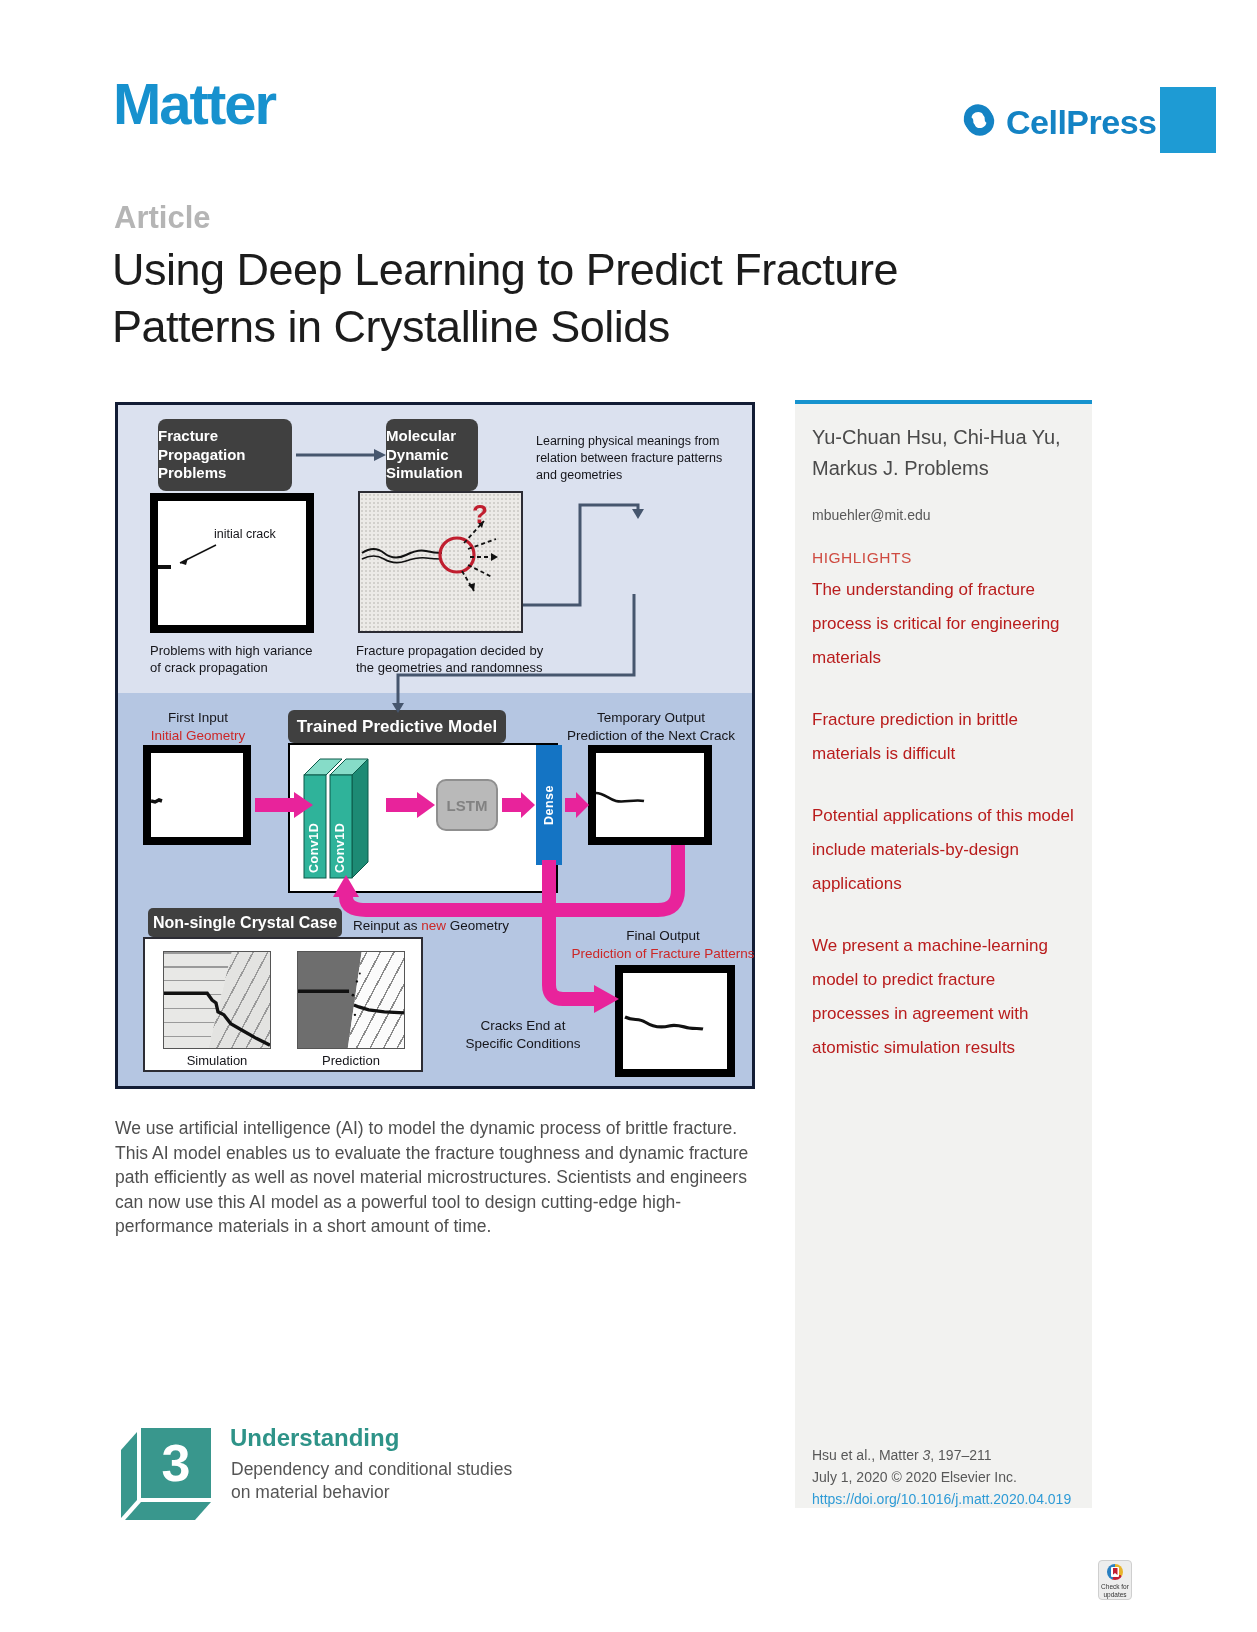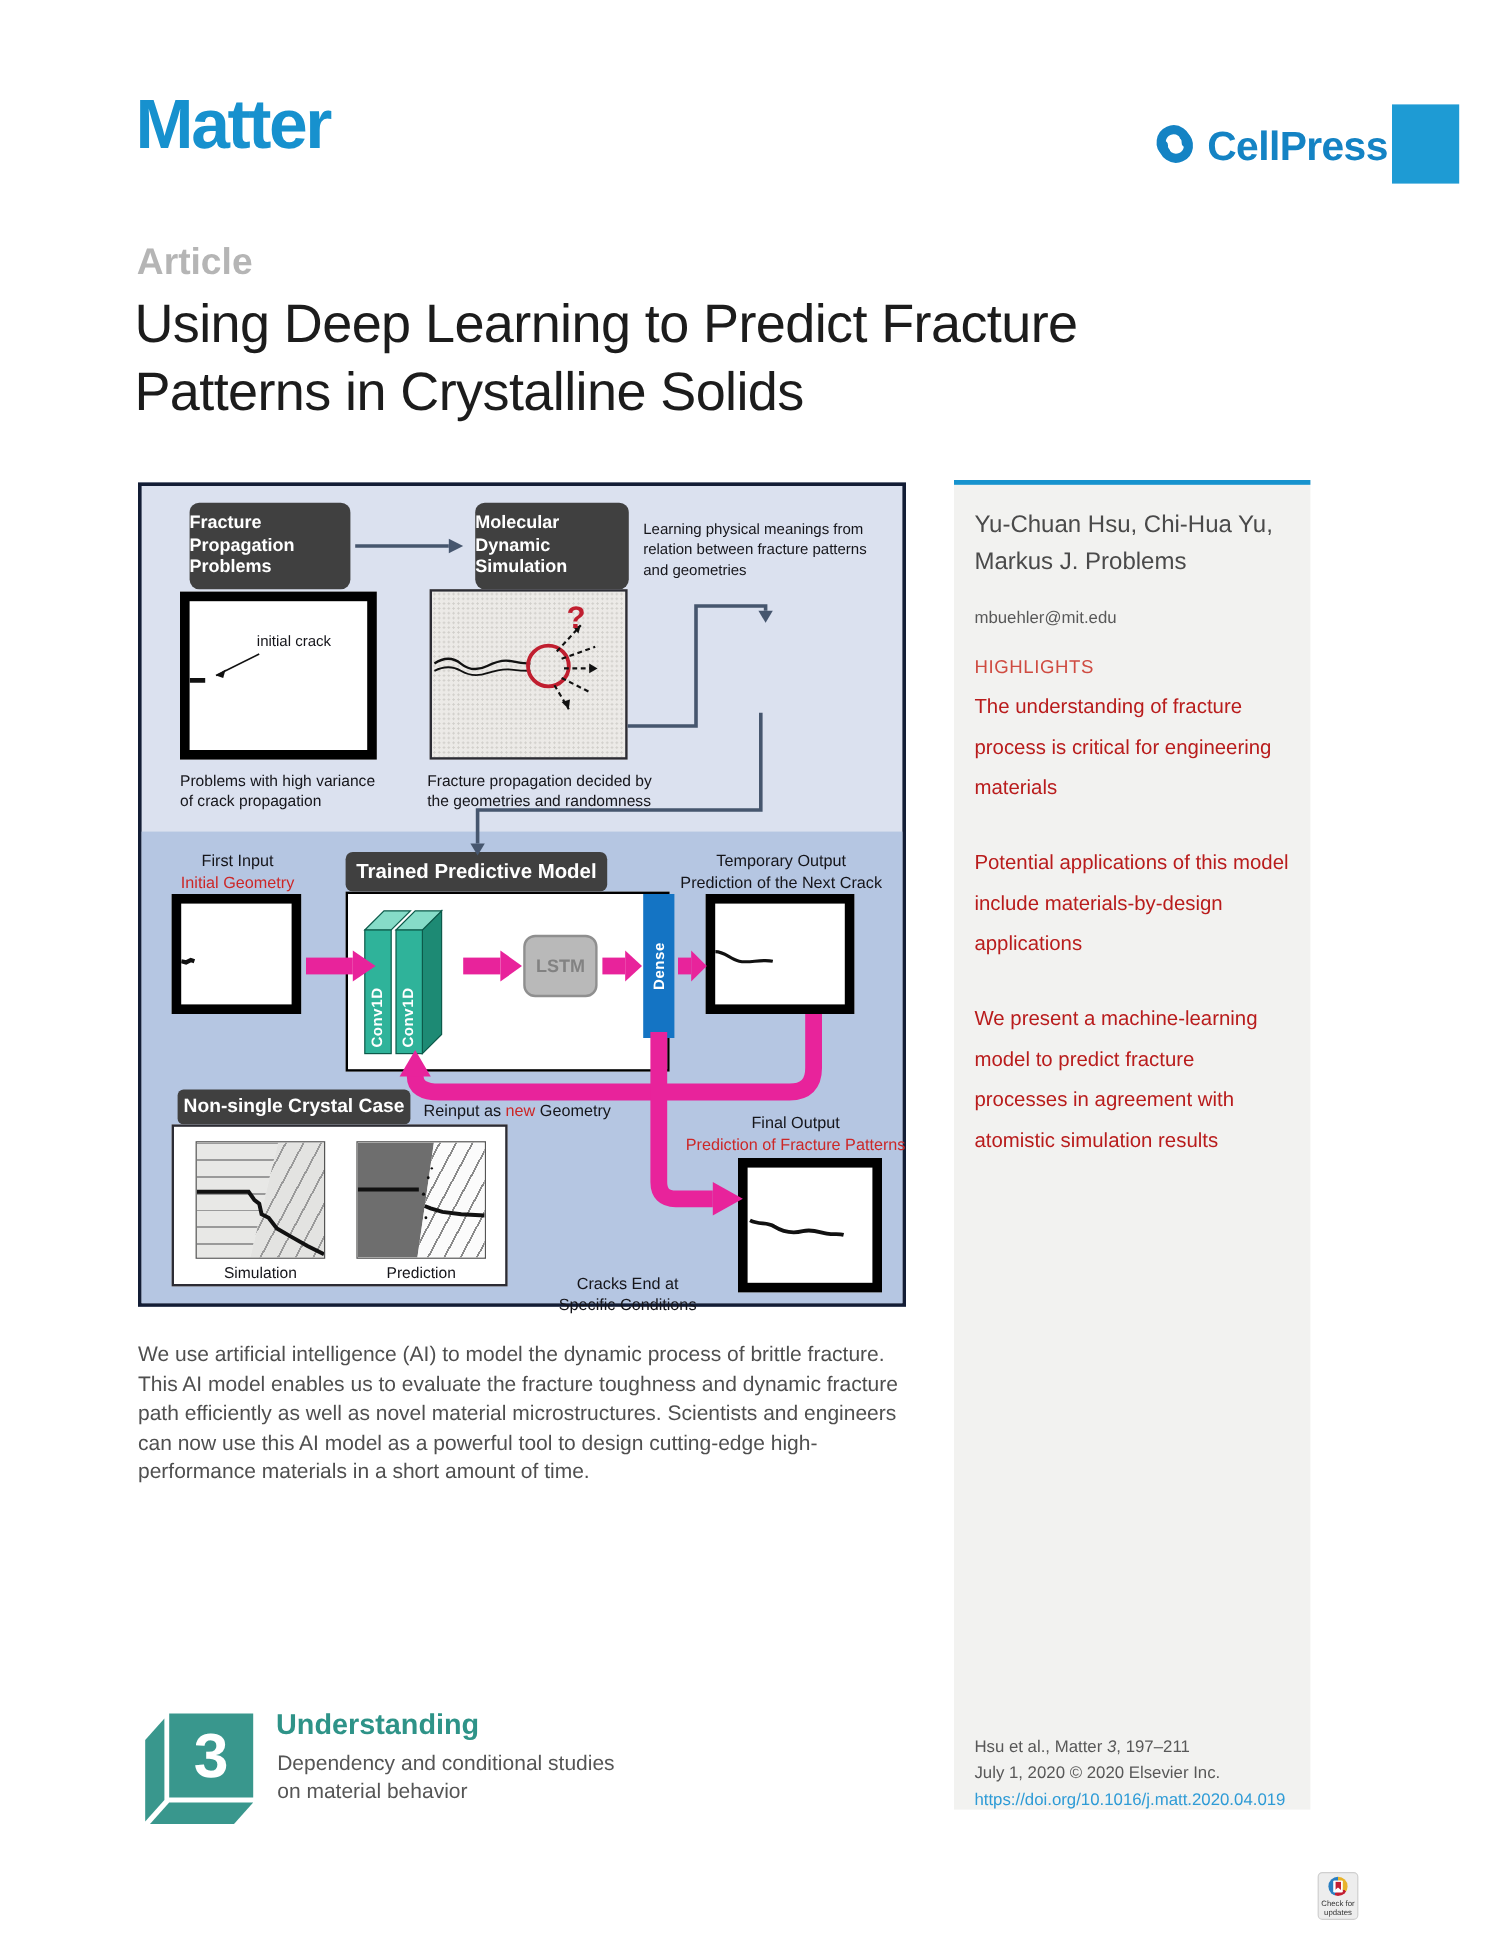--- a/index.html
+++ b/index.html
@@ -100,21 +100,21 @@
   <div class="abs paper-title">
     <div>Using Deep Learning to Predict Fracture</div>
     <div>Patterns in Crystalline Solids</div>
   </div>
 
   <div class="abs figure">
     <div class="fig-inner">
       <div class="fig-bottom-bg"></div>
 
       <div class="slate-box" style="left:40px; top:14px; width:134px; height:72px; font-size:15px;">Fracture Propagation Problems</div>
-      <div class="slate-box" style="left:268px; top:14px; width:128px; height:72px; font-size:15px;margin-left:10px;">Molecular Dynamic Simulation</div>
+      <div class="slate-box" style="left:268px; top:14px; width:92px; height:72px; font-size:15px;">Molecular Dynamic Simulation</div>
 
       <div class="fig-note" style="left:418px; top:28px; width:195px;">Learning physical meanings from relation between fracture patterns and geometries</div>
 
       <div class="white-box" style="left:32px; top:88px; width:164px; height:140px;">
         <svg width="160" height="136" viewBox="0 0 160 136" style="position:absolute; left:0; top:0;">
           <path d="M0 66 h13" stroke="#111" stroke-width="4" fill="none"></path>
           <path d="M58 44 L22 62" stroke="#111" stroke-width="1.4" fill="none"></path>
           <polygon points="22,62 30,57 28,64" fill="#111"></polygon>
         </svg>
         <div style="position:absolute; left:56px; top:26px; font-size:12.5px; color:#15151a;">initial crack</div>
@@ -221,21 +221,21 @@
       <div class="label-sm" style="left:425px; top:522px; width:240px;">
         <div>Final Output</div>
         <div class="red-text">Prediction of Fracture Patterns</div>
       </div>
       <div class="white-box" style="left:497px; top:560px; width:120px; height:112px;">
         <svg width="116" height="108" viewBox="0 0 116 108" style="position:absolute; left:0; top:0;">
           <path d="M2 44 c 8 4 14 1 20 5 c 8 5 16 6 24 4 c 8 -2 14 1 20 2 c 6 1 10 0 14 1" stroke="#111" stroke-width="3.2" fill="none"></path>
         </svg>
       </div>
 
-      <div class="label-sm darkred-text" style="left:330px; top:612px; width:150px;margin-top:44px;">
+      <div class="label-sm darkred-text" style="left:330px; top:612px; width:150px;">
         <div>Cracks End at</div>
         <div>Specific Conditions</div>
       </div>
 
       <svg class="abs" style="left:0; top:0; pointer-events:none;" width="634" height="681" viewBox="0 0 634 681">
 
         <g stroke="#46566e" stroke-width="3" fill="none">
           <path d="M178 50 H256"></path>
           <path d="M405 200 H462 V100 H520 V104"></path>
           <path d="M516 189 V270 H280 V298"></path>
@@ -270,20 +270,21 @@
   </div>
 
   <div class="abs sidebar">
     <div class="authors">
       <div>Yu-Chuan Hsu, Chi-Hua Yu,</div>
       <div>Markus J. Problems</div>
     </div>
     <a class="email" href="#">mbuehler@mit.edu</a>
     <div class="hl-title">HIGHLIGHTS</div>
     <div class="hl-item">The understanding of fracture process is critical for engineering materials</div>
+    <div class="hl-item" style="margin-top:28px;">Fracture prediction in brittle materials is difficult</div>
     <div class="hl-item" style="margin-top:28px;">Potential applications of this model include materials-by-design applications</div>
     <div class="hl-item" style="margin-top:28px;">We present a machine-learning model to predict fracture processes in agreement with atomistic simulation results</div>
   </div>
 
   <div class="abs citation">
     <div>
       <span>Hsu et al., Matter </span><i>3</i><span>, 197–211</span>
     </div>
     <div>July 1, 2020 © 2020 Elsevier Inc.</div>
     <a class="doi-link" href="#">https://doi.org/10.1016/j.matt.2020.04.019</a>

